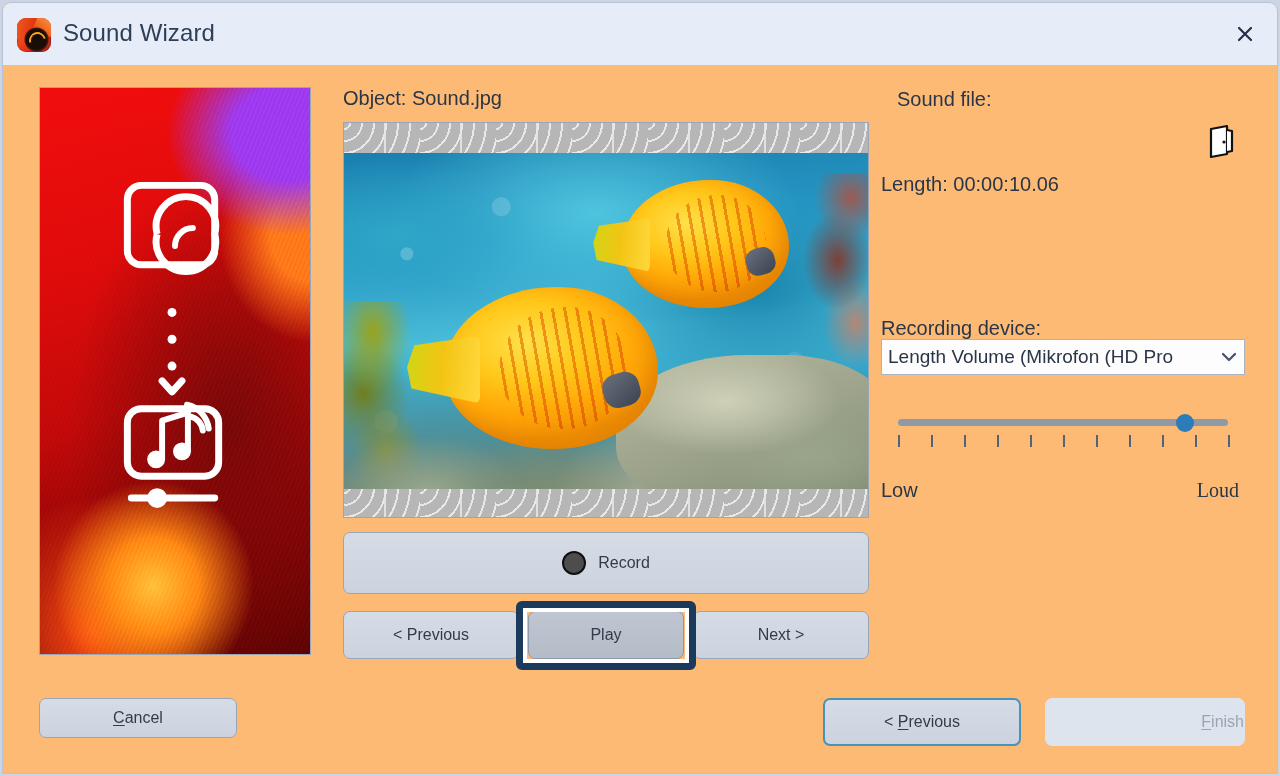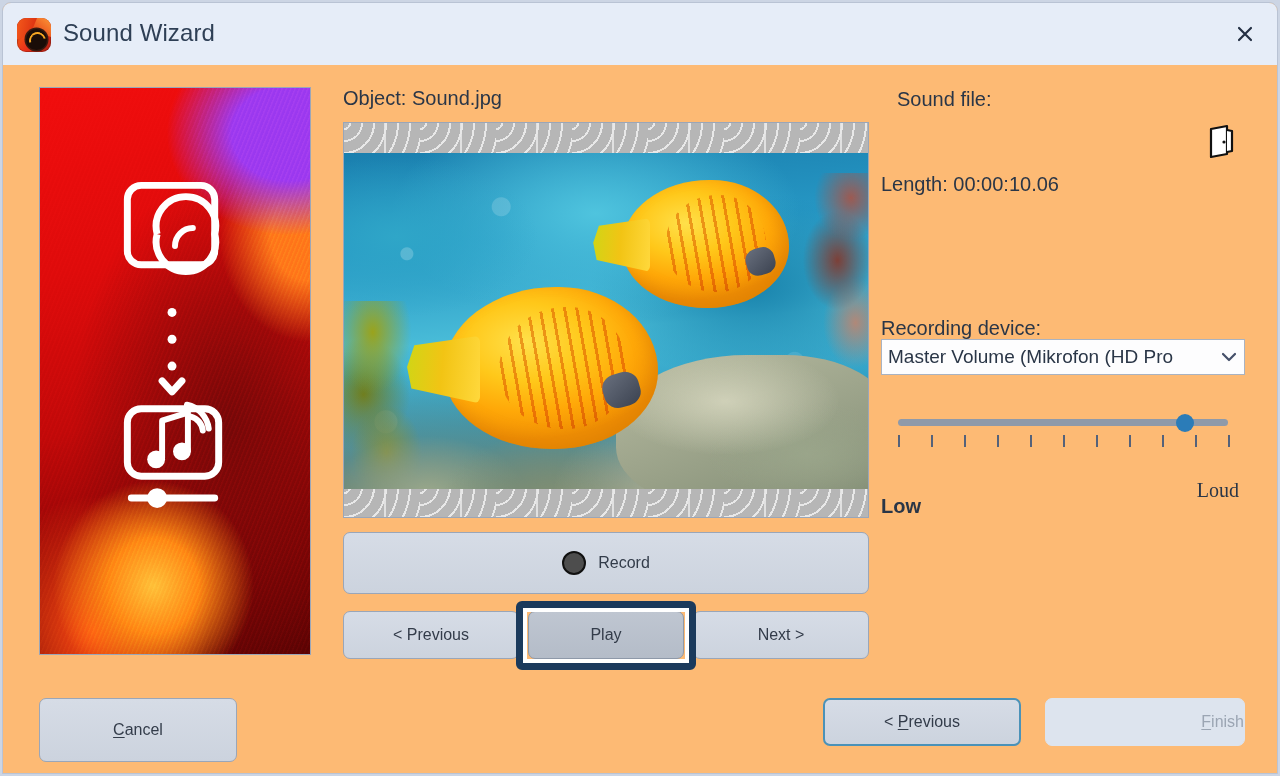--- a/index.html
+++ b/index.html
@@ -311,25 +311,25 @@
   .slider-thumb {
     position: absolute; top: 3px;
     width: 18px; height: 18px; border-radius: 50%;
     background: #2b7cb8;
     cursor: pointer;
   }
   .ticks { position: absolute; left: 0; top: 24px; width: 100%; height: 14px; }
   .tick {
     position: absolute; top: 0; width: 2px; height: 12px; background: #55627a;
   }
-  .lbl-low { left: 878px; top: 492px; font-weight: bold; }
+  .lbl-low { left: 878px; top: 476px; }
   .lbl-loud { right: 38px; top: 476px; font-family: Liberation Serif, serif; }
 
   
-  .btn.cancel-btn { left: 36px; top: 695px; width: 198px; height: 64px; }
+  .btn.cancel-btn { left: 36px; top: 695px; width: 198px; height: 40px; }
   .btn.prev-main {
     left: 820px; top: 695px; width: 198px; height: 48px;
     border: 2px solid #4b92b8;
   }
   .btn.finish-btn {
     left: 1042px; top: 695px; width: 200px; height: 48px;
     background: #dde4ee;
     border: 1px solid #dde4ee;
     color: #9ba5b3;
     cursor: default;
@@ -425,21 +425,21 @@
       <path d="M4 6 L20 3 L20 31 L4 34 Z" fill="#ffffff" stroke="#111111" stroke-width="2.2" stroke-linejoin="round"></path>
       <path d="M20 7 L25 8 L25 28 L20 29" fill="#ffffff" stroke="#111111" stroke-width="2.2" stroke-linejoin="round"></path>
       <circle cx="17" cy="19" r="1.6" fill="#111111"></circle>
     </svg>
   </div>
 
   <div class="right-label lbl-length">Length: 00:00:10.06</div>
 
   <div class="right-label lbl-recdev">Recording device:</div>
   <div class="combo">
-    <span class="txt">Master Volume (Mikrofon (HD Pro</span>
+    <span class="txt">Length Volume (Mikrofon (HD Pro</span>
     <span class="caret">
       <svg width="14" height="10" viewBox="0 0 14 10">
         <path d="M1 2 L7 8 L13 2" fill="none" stroke="#45506a" stroke-width="2.2" stroke-linecap="round" stroke-linejoin="round"></path>
       </svg>
     </span>
   </div>
 
   <div class="slider-wrap">
     <div class="slider-track" style="background: rgb(143, 154, 169);"></div>
     <div class="slider-thumb" id="vol-thumb" style="left: calc(87% - 9px); background: rgb(43, 124, 184);"></div>

